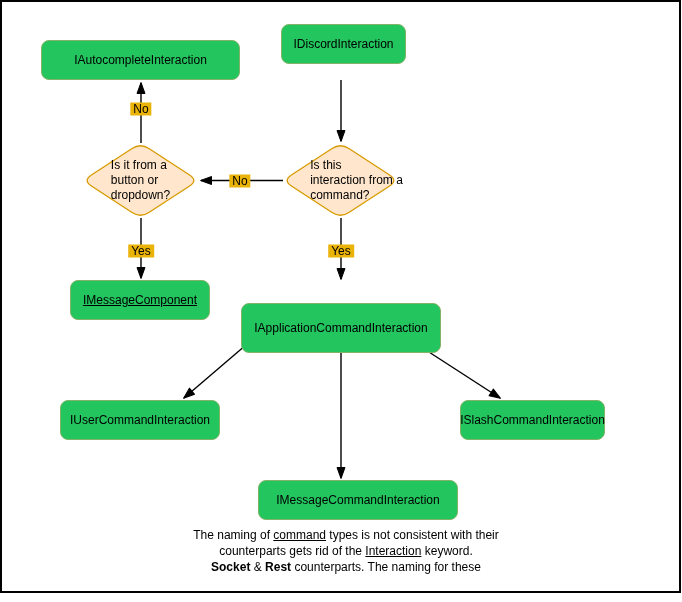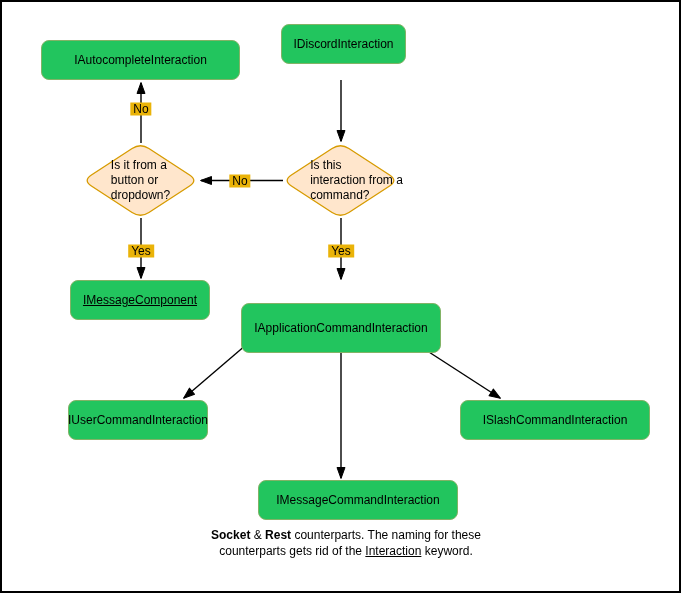--- a/index.html
+++ b/index.html
@@ -46,36 +46,39 @@
            L 132.1 148.5 Q 140.5 143 148.9 148.5 Z" fill="#ffe6cc" stroke="#d79b00" stroke-width="1.3"></path>
   <path d="M 348.9 148.5 L 389.6 175.0 Q 398 180.5 389.6 186.0 L 348.9 212.5
            Q 340.5 218 332.1 212.5 L 291.4 186.0 Q 283 180.5 291.4 175.0
            L 332.1 148.5 Q 340.5 143 348.9 148.5 Z" fill="#ffe6cc" stroke="#d79b00" stroke-width="1.3"></path>
 </svg>
 
 <div class="node" style="left:41px;top:40px;width:199px;height:40px;">IAutocompleteInteraction</div>
 <div class="node" style="left:281px;top:24px;width:125px;height:40px;">IDiscordInteraction</div>
 <div class="node" style="left:70px;top:280px;width:140px;height:40px;text-decoration:underline;">IMessageComponent</div>
 <div class="node" style="left:241px;top:281px;width:200px;height:50px;margin-top:22px;">IApplicationCommandInteraction</div>
-<div class="node" style="left:68px;top:400px;width:140px;height:40px;">IUserCommandInteraction</div>
-<div class="node" style="left:460px;top:400px;width:190px;height:40px;">ISlashCommandInteraction</div>
+<div class="node" style="left:60px;top:400px;width:160px;height:40px;">IUserCommandInteraction</div>
+<div class="node" style="left:460px;top:400px;width:145px;height:40px;">ISlashCommandInteraction</div>
 <div class="node" style="left:258px;top:480px;width:200px;height:40px;">IMessageCommandInteraction</div>
 
 <div class="diamond-label" style="left:85px;top:144px;width:111px;height:73px;">Is it from a
 button or
 dropdown?</div>
 <div class="diamond-label" style="left:301px;top:144px;width:111px;height:73px;">Is this
 interaction from a
 command?</div>
 
 <div class="edge-label" style="left:141px;top:109px;">No</div>
 <div class="edge-label" style="left:240px;top:181px;">No</div>
 <div class="edge-label" style="left:141px;top:251px;">Yes</div>
 <div class="edge-label" style="left:341px;top:251px;">Yes</div>
 
 <div class="note">
   <div>
-    <span class="b">Socket</span><span> &amp; </span><span class="b">Rest</span><span> counterparts. The naming for these</span>
+    <span>The naming of </span><span class="u">command</span><span> types is not consistent with their</span>
   </div>
   <div>
     <span>counterparts gets rid of the </span><span class="u">Interaction</span><span> keyword.</span>
   </div>
+  <div>
+    <span class="b">Socket</span><span> &amp; </span><span class="b">Rest</span><span> counterparts. The naming for these</span>
+  </div>
 </div>
 
 </body></html>

